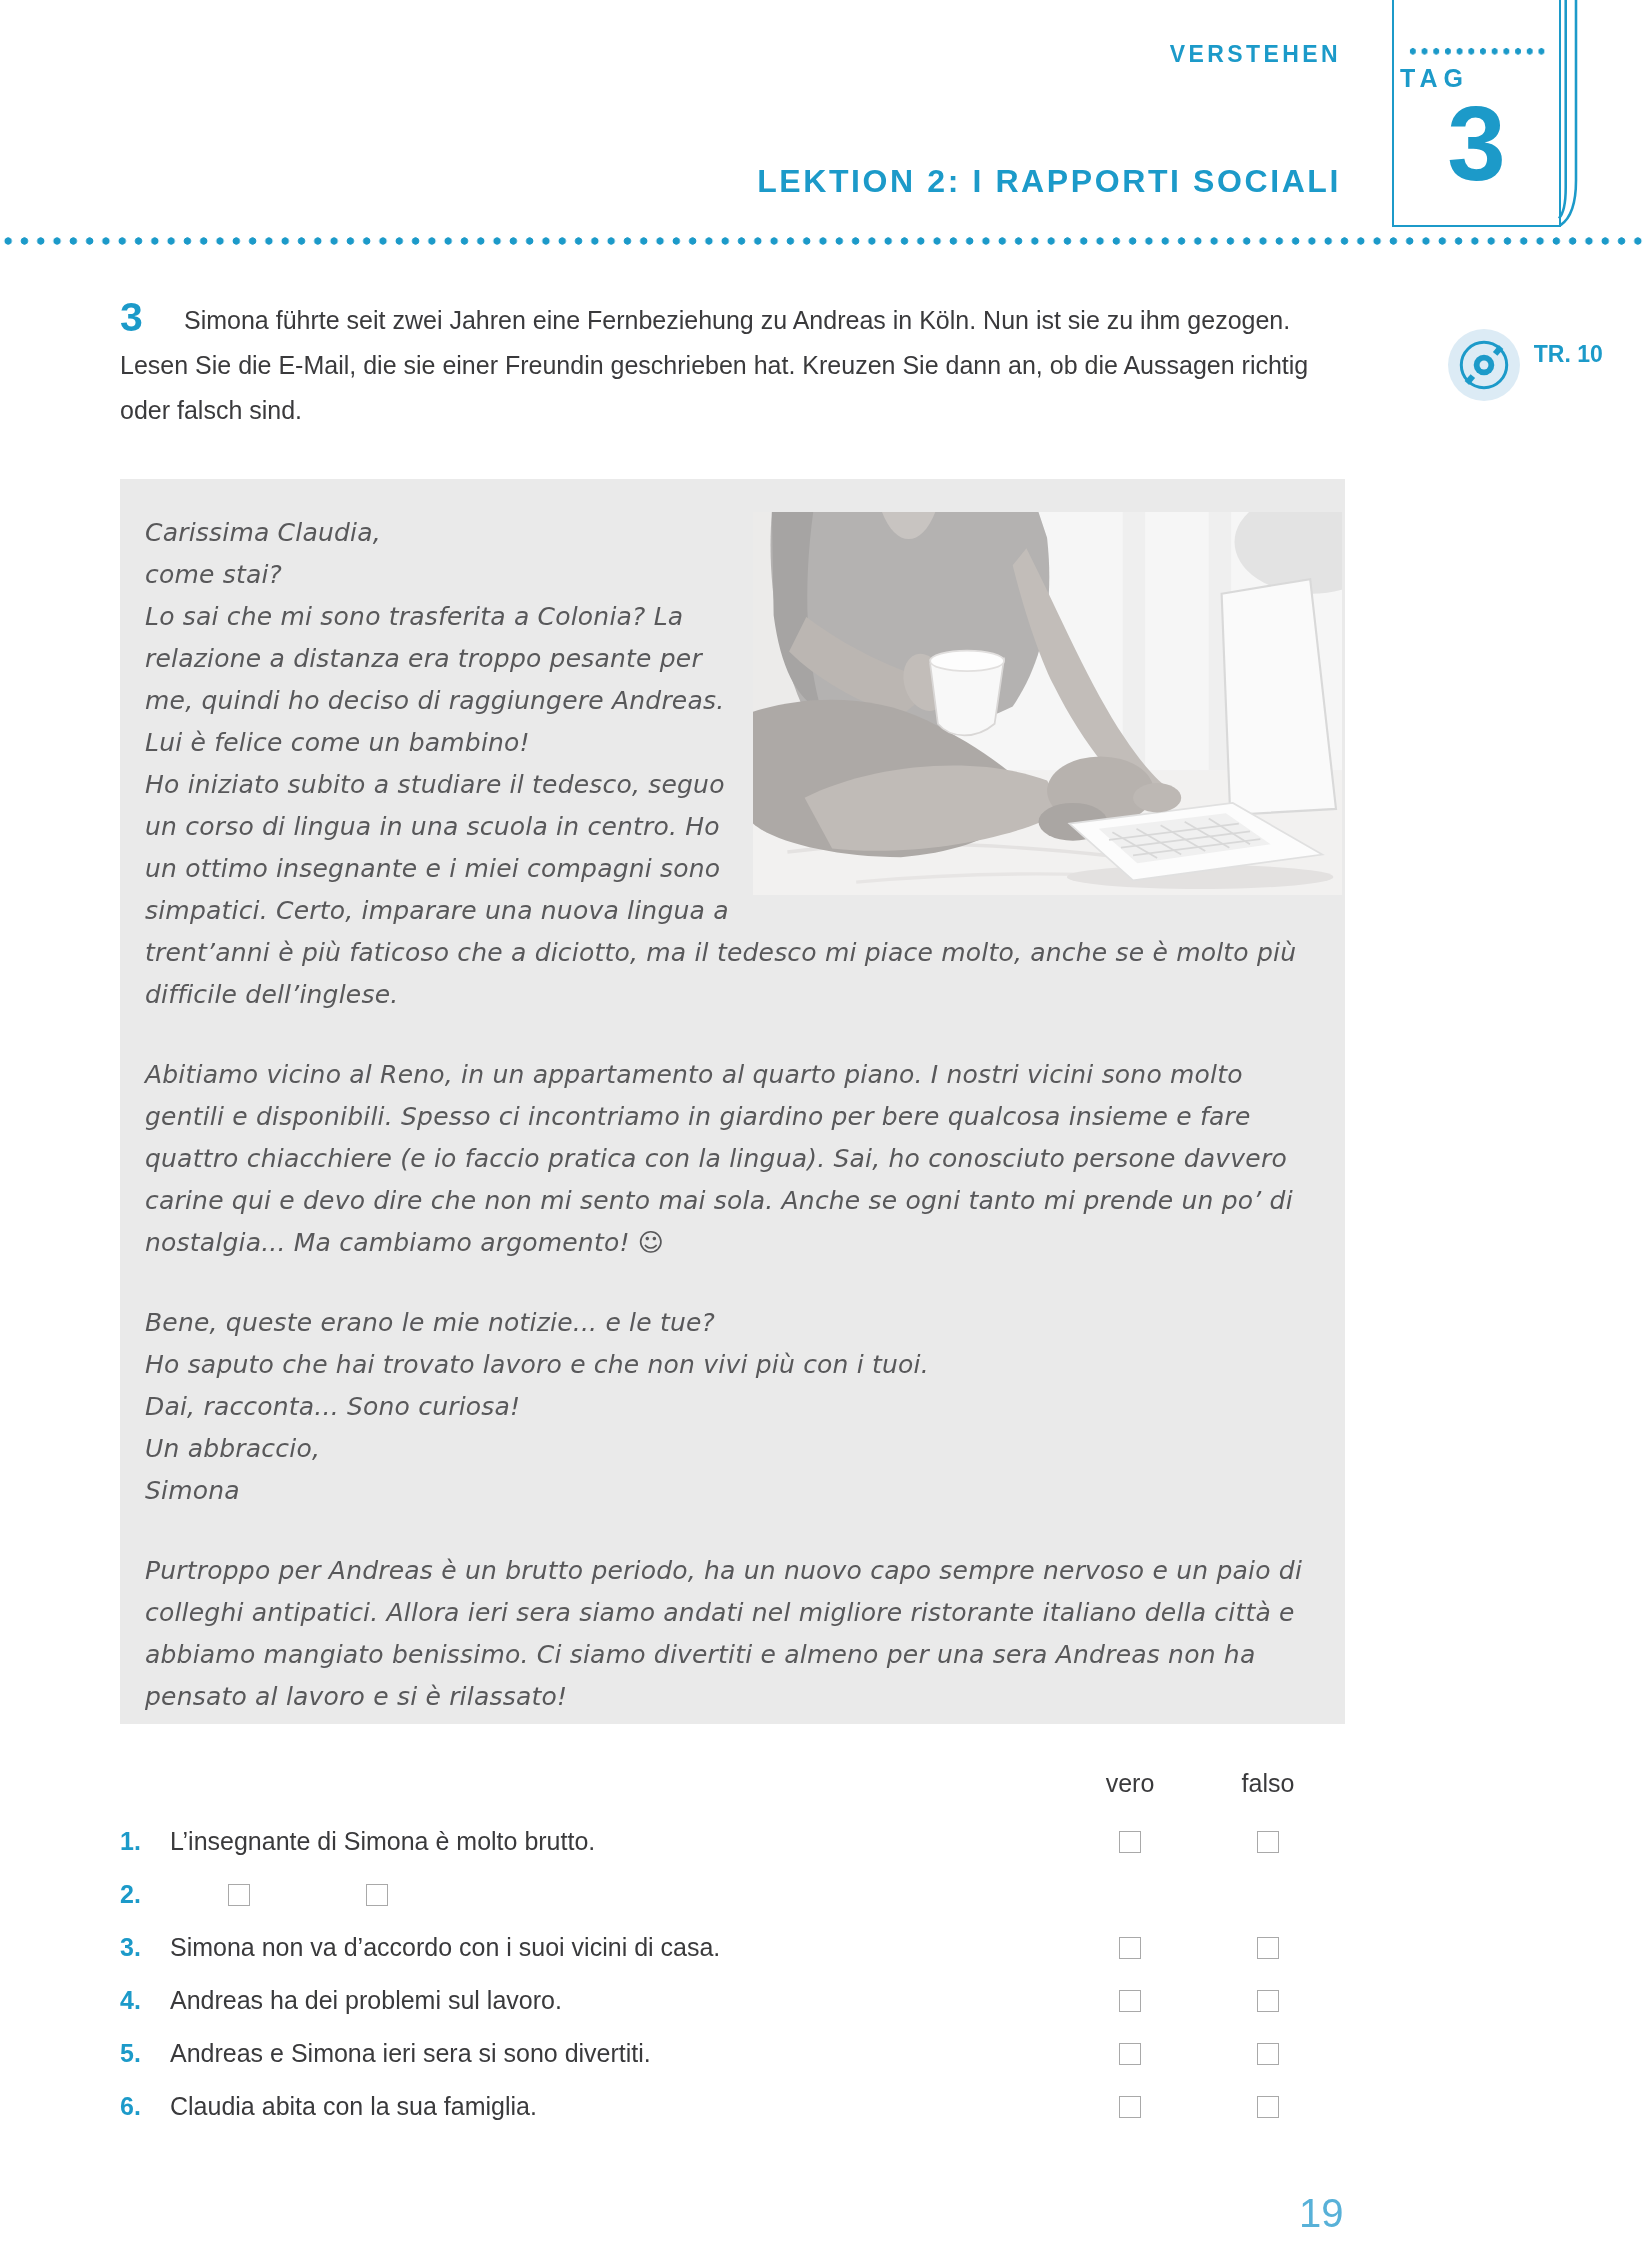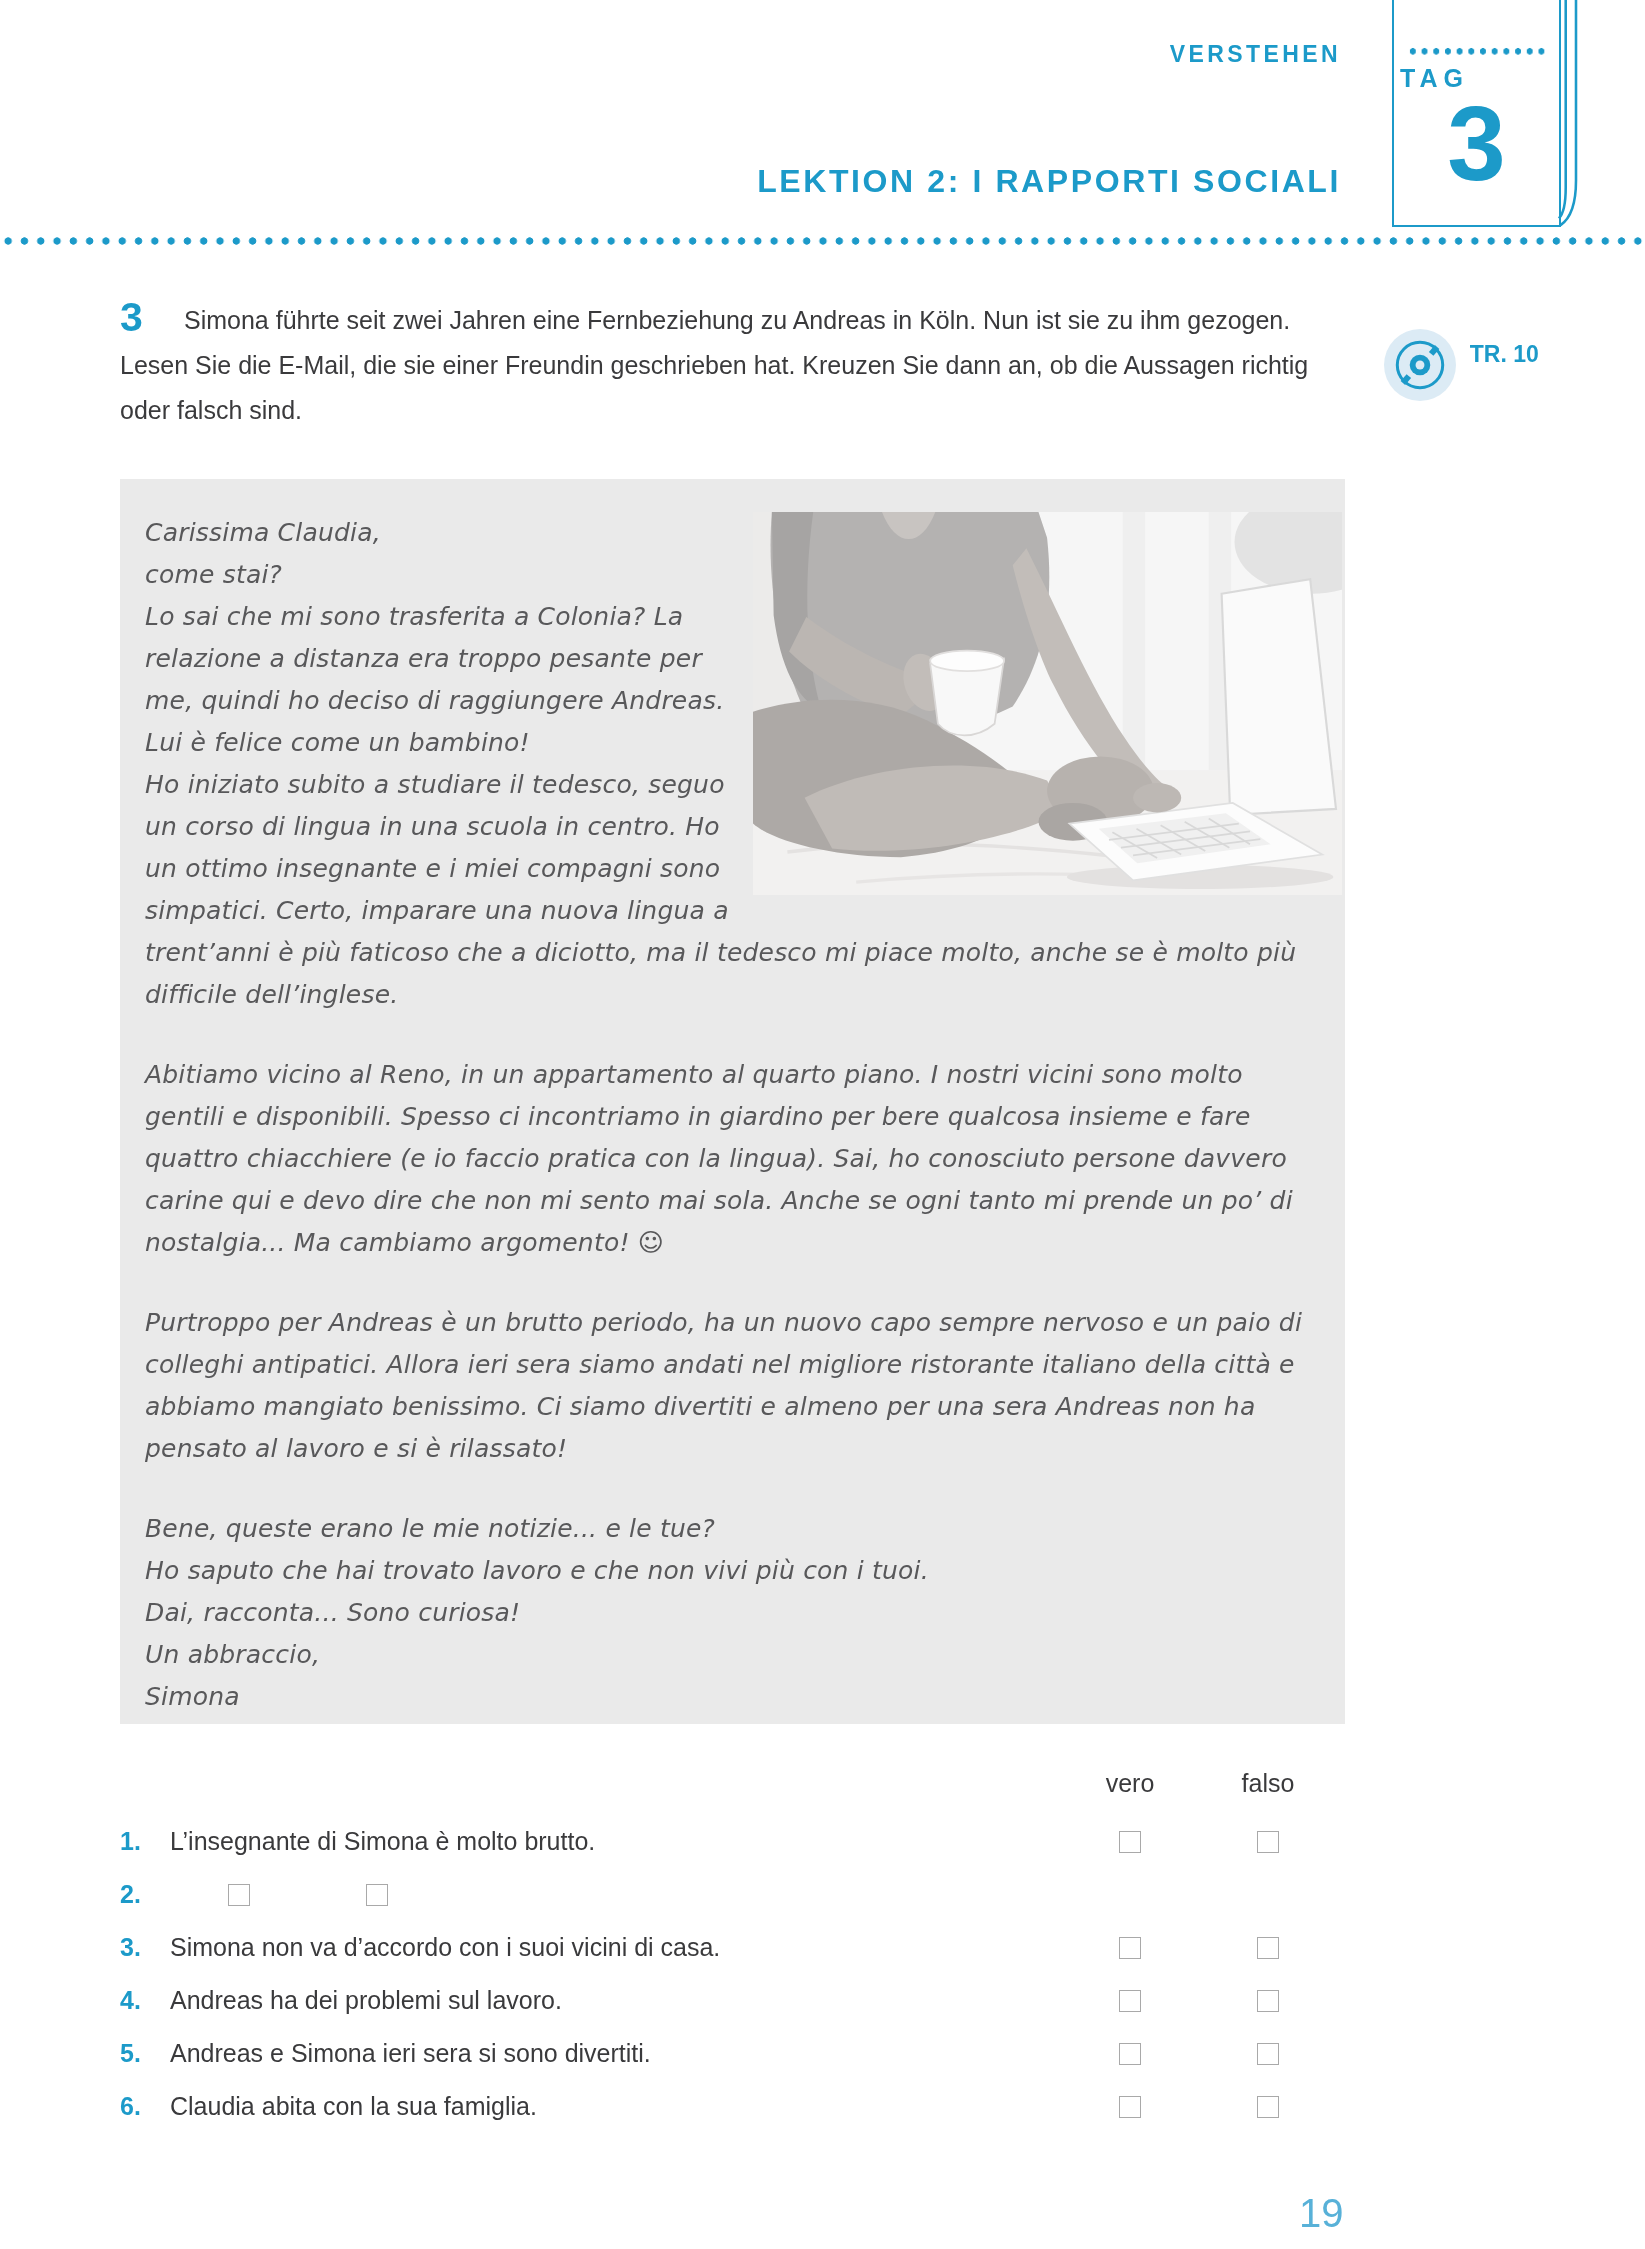--- a/index.html
+++ b/index.html
@@ -51,21 +51,21 @@
     background-image:radial-gradient(circle,var(--accent) 3.5px,transparent 4px);
     background-size:16.3px 10.3px;background-repeat:repeat-x;background-position:0 50%;
   }
   
   .main{position:absolute;left:120px;top:298px;width:1225px;}
   .instruction{font-size:25px;line-height:45px;color:var(--ink);}
   .ex-num{
     float:left;width:64px;font-size:41px;line-height:38px;font-weight:bold;color:var(--accent);
   }
   
-  .audio{position:absolute;left:1384px;top:329px;display:flex;align-items:flex-start;}
+  .audio{position:absolute;left:1448px;top:329px;display:flex;align-items:flex-start;}
   .audio-label{margin:12px 0 0 13.8px;font-size:23px;font-weight:bold;color:var(--accent);white-space:nowrap;}
   
   .email-box{
     margin-top:46px;width:1225px;height:1245px;background:var(--email-bg);
     padding:33px 25px;overflow:hidden;
   }
   .photo{float:right;width:589px;height:383px;margin:0 -22.4px 19px 24px;display:block;}
   .hand{
     font-family:"DejaVu Sans", sans-serif;font-style:italic;
     font-size:25px;line-height:42px;color:var(--hand);
@@ -155,26 +155,26 @@
       <polygon points="402,368 550,350 602,386 447,408" fill="#F0F0F0"></polygon>
       <path d="M418,372 L470,402 M446,368 L498,398 M474,364 L526,394 M502,360 L554,390 M530,356 L578,386" stroke="#D8D8D8" stroke-width="2" fill="none"></path>
       <path d="M414,381 L565,362 M428,390 L578,371 M442,399 L590,380" stroke="#D8D8D8" stroke-width="2" fill="none"></path>
       <ellipse cx="470" cy="332" rx="28" ry="17" fill="#BDB8B4"></ellipse>
     </svg>
     <p class="hand">Carissima Claudia,
 come stai?
 Lo sai che mi sono trasferita a Colonia? La relazione a distanza era troppo pesante per me, quindi ho deciso di raggiungere Andreas. Lui è felice come un bambino!
 Ho iniziato subito a studiare il tedesco, seguo un corso di lingua in una scuola in centro. Ho un ottimo insegnante e i miei compagni sono simpatici. Certo, imparare una nuova lingua a trent’anni è più faticoso che a diciotto, ma il tedesco mi piace molto, anche se è molto più difficile dell’inglese.</p>
     <p class="hand">Abitiamo vicino al Reno, in un appartamento al quarto piano. I nostri vicini sono molto gentili e disponibili. Spesso ci incontriamo in giardino per bere qualcosa insieme e fare quattro chiacchiere (e io faccio pratica con la lingua). Sai, ho conosciuto persone davvero carine qui e devo dire che non mi sento mai sola. Anche se ogni tanto mi prende un po’ di nostalgia... Ma cambiamo argomento! ☺</p>
-    <p class="hand">Purtroppo per Andreas è un brutto periodo, ha un nuovo capo sempre nervoso e un paio di colleghi antipatici. Allora ieri sera siamo andati nel migliore ristorante italiano della città e abbiamo mangiato benissimo. Ci siamo divertiti e almeno per una sera Andreas non ha pensato al lavoro e si è rilassato!</p>
     <p class="hand">Bene, queste erano le mie notizie... e le tue?
 Ho saputo che hai trovato lavoro e che non vivi più con i tuoi.
 Dai, racconta... Sono curiosa!
 Un abbraccio,
 Simona</p>
+    <p class="hand">Purtroppo per Andreas è un brutto periodo, ha un nuovo capo sempre nervoso e un paio di colleghi antipatici. Allora ieri sera siamo andati nel migliore ristorante italiano della città e abbiamo mangiato benissimo. Ci siamo divertiti e almeno per una sera Andreas non ha pensato al lavoro e si è rilassato!</p>
   </div>
 
   <div class="quiz">
     <div class="q-row q-head">
       <span class="q-num"></span>
       <span class="q-text"></span>
       <span class="q-col">vero</span>
       <span class="q-col">falso</span>
     </div>
 

